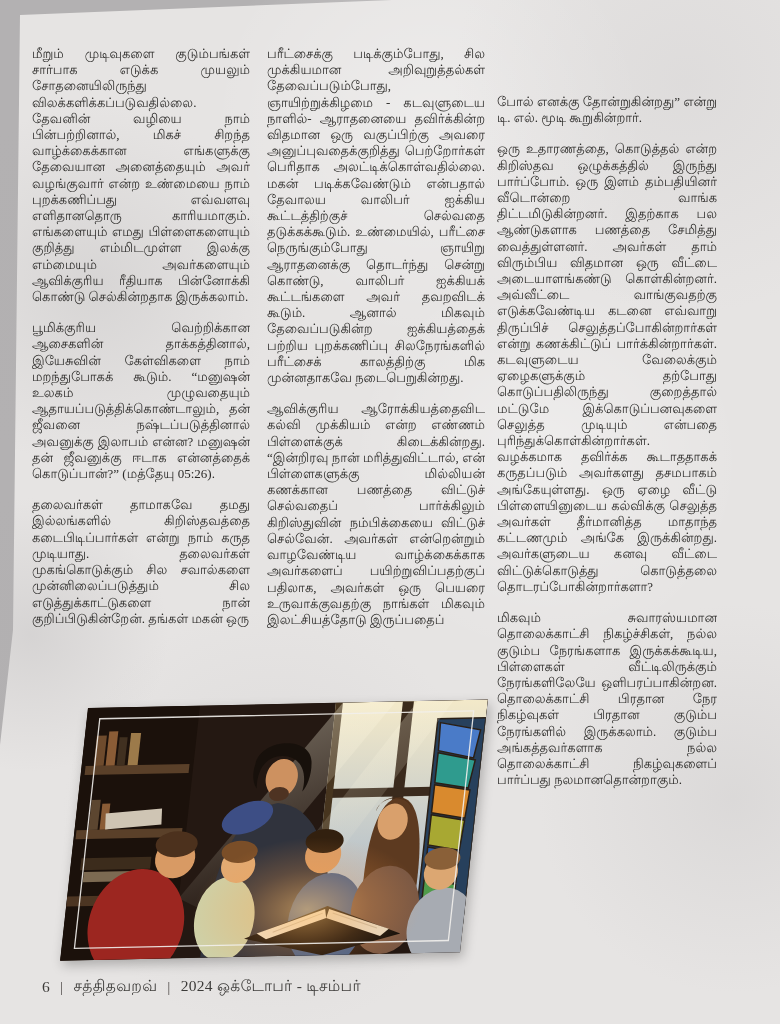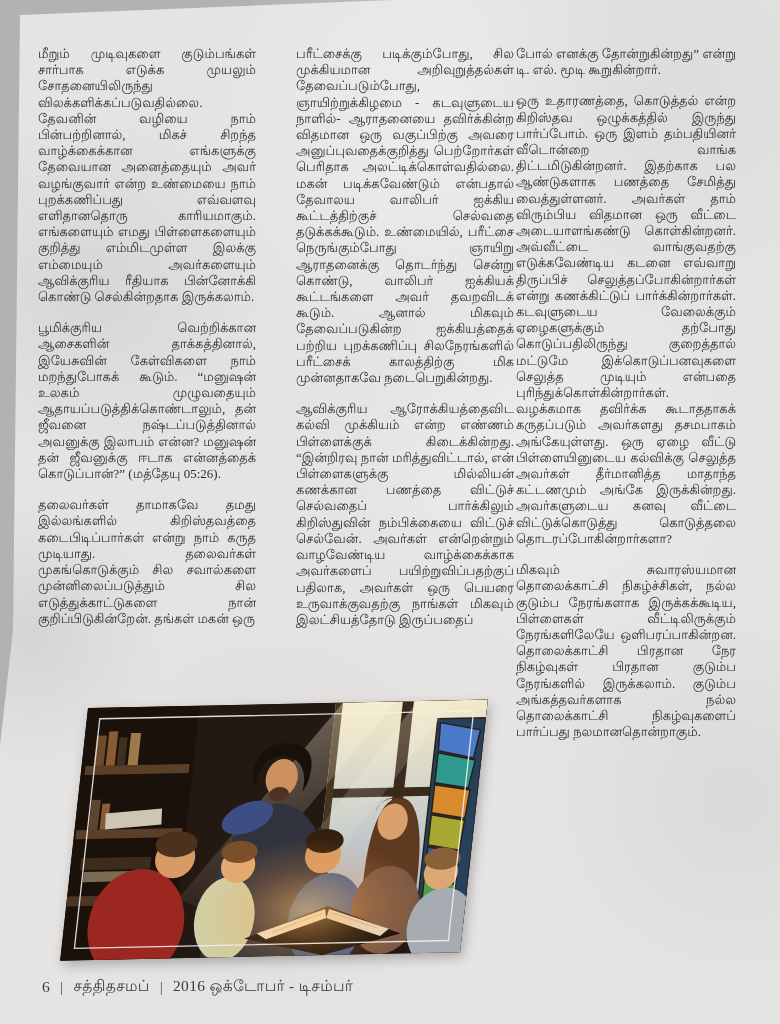--- a/index.html
+++ b/index.html
@@ -25,23 +25,23 @@
     position:absolute;left:0;top:0;width:400px;height:760px;
     background:var(--backdrop,#b3b1b2);
     clip-path:polygon(0 0, 392px 0, 20px 15px, 13px 630px, 0 745px);
   }
   .col{
     position:absolute;top:46px;width:218px;
     font-size:13px;line-height:16.2px;text-align:justify;
     color:var(--ink,#2b2a28);overflow:hidden;
   }
   .col p{margin:0 0 15px 0;}
-  #col1{left:38px;height:666px;}
-  #col2{left:296px;height:666px;}
-  #col3{left:516px;width:220px;height:926px;}
+  #col1{left:32px;height:666px;}
+  #col2{left:267px;height:666px;}
+  #col3{left:497px;width:220px;height:926px;margin-top:48px;}
   .photo{
     position:absolute;left:88px;top:708px;width:400px;height:252px;
     transform-origin:top left;
     transform:rotate(-1.2deg) skewX(-7.5deg);
     box-shadow:3px 5px 12px rgba(0,0,0,.25);
     background:#221710;
   }
   .photo svg{display:block;}
   .footer{
     position:absolute;left:42px;top:977px;
@@ -166,16 +166,16 @@
 
     <ellipse cx="242" cy="206" rx="115" ry="72" fill="url(#glow)"></ellipse>
 
     <rect x="13" y="11" width="374" height="229" fill="none" stroke="#f2efec" stroke-width="1.3" opacity="0.9"></rect>
   </svg>
 </div>
 
 <div class="footer">
   <span>6</span>
   <span class="sep">|</span>
-  <span>சத்திதசமப்</span>
+  <span>சத்திதவறவ்</span>
   <span class="sep">|</span>
-  <span>2016 ஒக்டோபர்  -  டிசம்பர்</span>
+  <span>2024 ஒக்டோபர்  -  டிசம்பர்</span>
 </div>
 
 </body></html>

